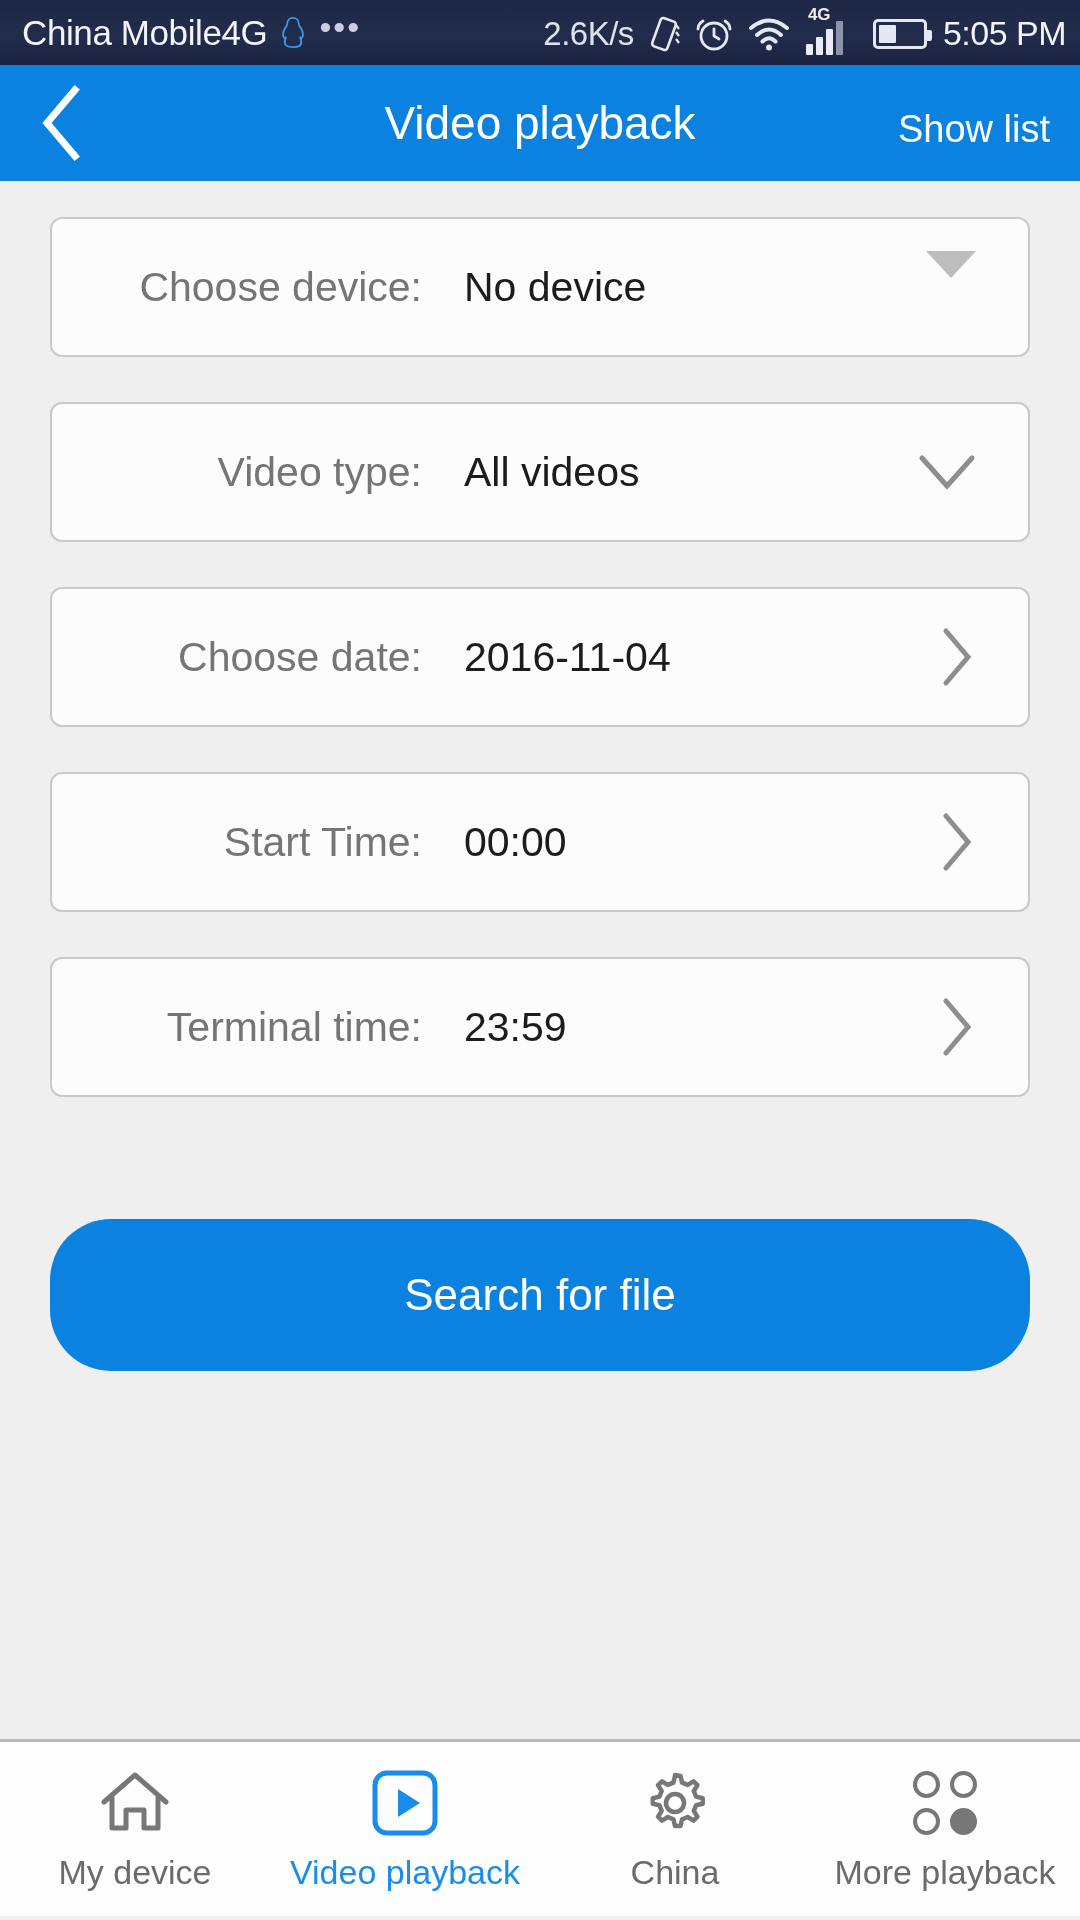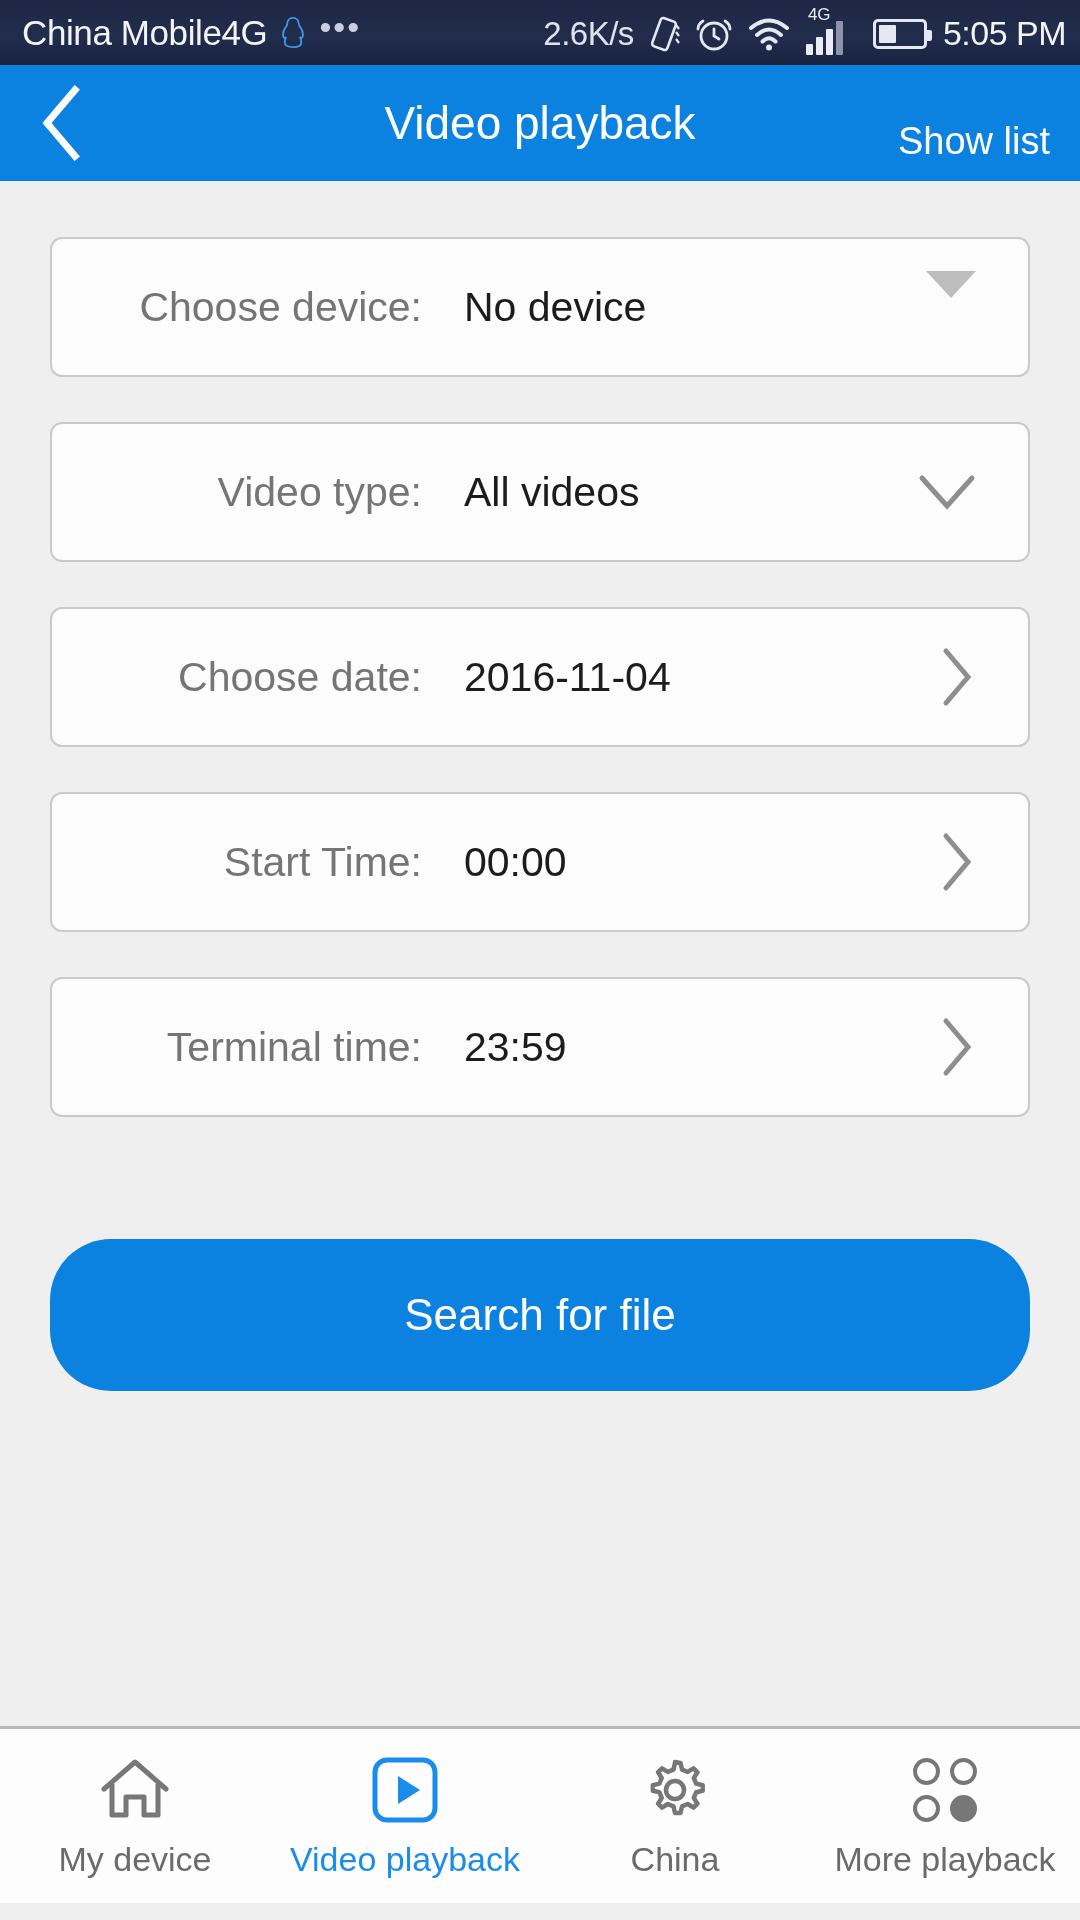--- a/index.html
+++ b/index.html
@@ -27,21 +27,21 @@
   #status-right {
     position:absolute; right:14px; top:1px; height:100%;
     display:flex; align-items:center; gap:13px;
   }
   .netspeed { font-size:33px; color:#dfe3ef; letter-spacing:-0.5px; }
   .sb-icon { display:block; flex:none; }
   .clock-time { font-size:34px; color:#f2f4fa; letter-spacing:-0.5px; margin-left:3px; }
   .sig-wrap { position:relative; width:56px; height:42px; }
   .sig-label {
     position:absolute; top:-8px; left:4px;
-    font-size:17px; font-weight:normal; color:#e9ecf5;
+    font-size:17px; font-weight:bold; color:#e9ecf5;
   }
   .sig-bars { position:absolute; bottom:0; left:2px; display:flex; align-items:flex-end; gap:3px; }
   .sig-bars i { display:block; width:7px; background:#e9ecf5; border-radius:1px; }
   .sig-bars i.off { background:#8c93ab; }
   .batt {
     width:54px; height:30px; border:3px solid #e4e8f2; border-radius:5px;
     position:relative; display:flex; align-items:center; padding:3px;
   }
   .batt:after {
     content:""; position:absolute; right:-8px; top:8px;
@@ -55,37 +55,37 @@
     display:flex; align-items:center; position:relative;
   }
   #back-button {
     width:120px; height:116px; display:flex; align-items:center; justify-content:center;
   }
   #header-title {
     position:absolute; left:0; right:0; text-align:center;
     font-size:46px; color:#ffffff; pointer-events:none;
   }
   #show-list-button {
-    position:absolute; right:30px; top:12px; height:128px;
+    position:absolute; right:30px; top:0; height:128px;
     display:flex; align-items:center;
     font-size:38px; color:#ffffff;
   }
 
   
   #form-area { padding:0 50px; }
   .field-card {
     background:#fcfcfc;
     border:2px solid #c9c9c9;
     border-radius:12px;
     height:140px;
     display:flex; align-items:center;
     position:relative;
   }
   .field-card + .field-card { margin-top:45px; }
-  #form-area { padding-top:56px; }
+  #form-area { padding-top:36px; }
   .field-label {
     font-size:41px; color:#757575;
     width:370px; text-align:right; padding-right:0;
   }
   .field-value {
     font-size:41px; color:#1c1c1c; margin-left:42px;
   }
   .field-ind { position:absolute; right:52px; top:50%; transform:translateY(-50%); }
   .tri-down {
     width:0; height:0;
@@ -98,21 +98,21 @@
   #search-button {
     margin:122px 50px 0 50px;
     height:152px; background:#0b82e0; border-radius:61px;
     display:flex; align-items:center; justify-content:center;
     color:#ffffff; font-size:44px; border:none; width:980px;
     font-family:"Liberation Sans", sans-serif;
   }
 
   
   #bottom-nav {
-    position:absolute; left:0; bottom:17px; width:1080px; height:177px;
+    position:absolute; left:0; bottom:4px; width:1080px; height:177px;
     background:#fdfdfd; border-top:3px solid #b9b9b9;
     display:flex; align-items:center;
   }
   .nav-item {
     flex:1; height:100%;
     display:flex; flex-direction:column; align-items:center; justify-content:center; gap:14px;
   }
   .nav-icon { height:72px; display:flex; align-items:center; justify-content:center; }
   .nav-label { font-size:34px; color:#6b6b6b; }
   .nav-item.active .nav-label { color:#1a8cec; }

